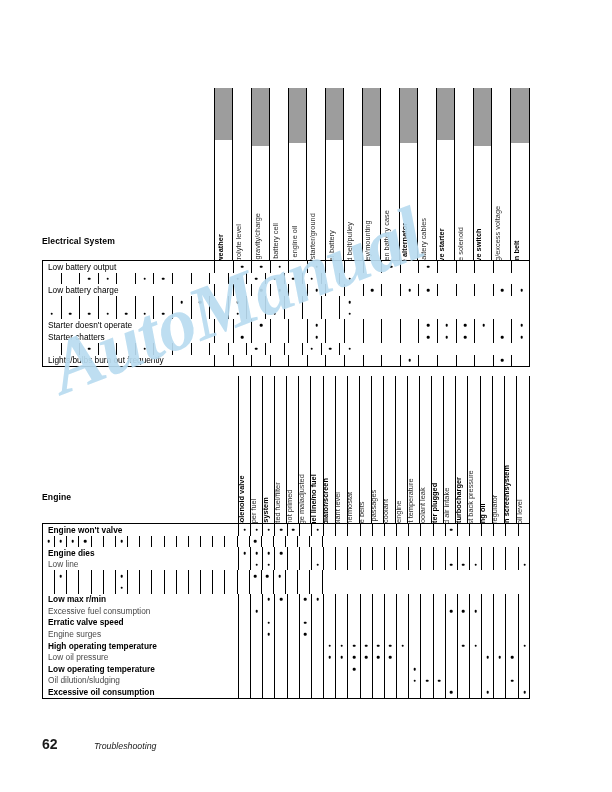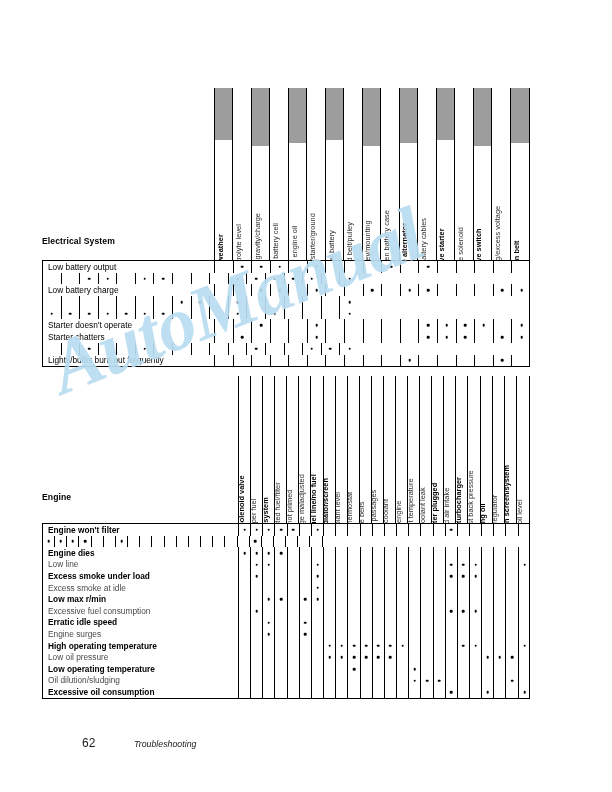--- a/index.html
+++ b/index.html
@@ -141,25 +141,24 @@
   
   #footer {
     position: absolute;
     left: 42px;
     top: 736px;
     display: flex;
     align-items: baseline;
     z-index: 3;
   }
   #footer .pg {
-    font-size: 12px;
-    font-weight: normal;
+    font-size: 14px;
+    font-weight: bold;
     color: #1a1a1a;
     width: 52px;
-    margin-left: 40px;
   }
   #footer .sect {
     font-size: 8.8px;
     font-style: italic;
     color: #1a1a1a;
     font-family: "Liberation Sans", sans-serif;
   }
 </style>
 </head>
 <body>
@@ -609,21 +608,21 @@
       <div class="vcol" style="width: 12.1667px;">
         <div class="vlabel">Plugged suction screen/system</div>
       </div>
       <div class="vcol" style="width: 12.1667px;">
         <div class="vlabel thin">High oil level</div>
       </div>
     </div>
 
   <div class="matrix" id="matrix-engine" style="left:0px; top:147px; width:488px;">
       <div class="mrow" style="height: 11.6px;">
-        <div class="rowlabel bold" style="width: 196px; height: 11.6px;">Engine won't filter</div>
+        <div class="rowlabel bold" style="width: 196px; height: 11.6px;">Engine won't valve</div>
         <div class="cell" style="width: 12.1667px; height: 11.6px;">
           <span class="dot"></span>
         </div>
         <div class="cell" style="width: 12.1667px; height: 11.6px;">
           <span class="dot"></span>
         </div>
         <div class="cell" style="width: 12.1667px; height: 11.6px;">
           <span class="dot"></span>
         </div>
         <div class="cell" style="width: 12.1667px; height: 11.6px;">
@@ -764,58 +763,56 @@
           <span class="dot"></span>
         </div>
         <div class="cell" style="width: 12.1667px; height: 11.6px;"></div>
         <div class="cell" style="width: 12.1667px; height: 11.6px;"></div>
         <div class="cell" style="width: 12.1667px; height: 11.6px;"></div>
         <div class="cell" style="width: 12.1667px; height: 11.6px;">
           <span class="dot"></span>
         </div>
       </div>
       <div class="mrow" style="height: 11.6px;">
-        <div class="rowlabel bold" style="width: 196px; height: 11.6px;">Excess smoke under load</div>
-        <div class="cell" style="width: 12.1667px; height: 11.6px;"></div>
-        <div class="cell" style="width: 12.1667px; height: 11.6px;">
-          <span class="dot"></span>
-        </div>
-        <div class="cell" style="width: 12.1667px; height: 11.6px;"></div>
-        <div class="cell" style="width: 12.1667px; height: 11.6px;"></div>
-        <div class="cell" style="width: 12.1667px; height: 11.6px;"></div>
-        <div class="cell" style="width: 12.1667px; height: 11.6px;"></div>
-        <div class="cell" style="width: 12.1667px; height: 11.6px;">
-          <span class="dot"></span>
-        </div>
-        <div class="cell" style="width: 12.1667px; height: 11.6px;"></div>
-        <div class="cell" style="width: 12.1667px; height: 11.6px;"></div>
-        <div class="cell" style="width: 12.1667px; height: 11.6px;"></div>
-        <div class="cell" style="width: 12.1667px; height: 11.6px;"></div>
-        <div class="cell" style="width: 12.1667px; height: 11.6px;"></div>
-        <div class="cell" style="width: 12.1667px; height: 11.6px;"></div>
-        <div class="cell" style="width: 12.1667px; height: 11.6px;"></div>
-        <div class="cell" style="width: 12.1667px; height: 11.6px;"></div>
-        <div class="cell" style="width: 12.1667px; height: 11.6px;"></div>
-        <div class="cell" style="width: 12.1667px; height: 11.6px;"></div>
-        <div class="cell" style="width: 12.1667px; height: 11.6px;">
-          <span class="dot"></span>
-        </div>
-        <div class="cell" style="width: 12.1667px; height: 11.6px;">
-          <span class="dot"></span>
-        </div>
-        <div class="cell" style="width: 12.1667px; height: 11.6px;">
-          <span class="dot"></span>
-        </div>
-        <div class="cell" style="width: 12.1667px; height: 11.6px;"></div>
-        <div class="cell" style="width: 12.1667px; height: 11.6px;"></div>
-        <div class="cell" style="width: 12.1667px; height: 11.6px;"></div>
-        <div class="cell" style="width: 12.1667px; height: 11.6px;"></div>
-      </div>
-      <div class="mrow" style="height: 11.6px;">
-        <div class="rowlabel light" style="width: 196px; height: 11.6px;">Excess smoke at idle</div>
+        <div class="cell" style="width: 12.1667px; height: 11.6px;"></div>
+        <div class="cell" style="width: 12.1667px; height: 11.6px;">
+          <span class="dot"></span>
+        </div>
+        <div class="cell" style="width: 12.1667px; height: 11.6px;"></div>
+        <div class="cell" style="width: 12.1667px; height: 11.6px;"></div>
+        <div class="cell" style="width: 12.1667px; height: 11.6px;"></div>
+        <div class="cell" style="width: 12.1667px; height: 11.6px;"></div>
+        <div class="cell" style="width: 12.1667px; height: 11.6px;">
+          <span class="dot"></span>
+        </div>
+        <div class="cell" style="width: 12.1667px; height: 11.6px;"></div>
+        <div class="cell" style="width: 12.1667px; height: 11.6px;"></div>
+        <div class="cell" style="width: 12.1667px; height: 11.6px;"></div>
+        <div class="cell" style="width: 12.1667px; height: 11.6px;"></div>
+        <div class="cell" style="width: 12.1667px; height: 11.6px;"></div>
+        <div class="cell" style="width: 12.1667px; height: 11.6px;"></div>
+        <div class="cell" style="width: 12.1667px; height: 11.6px;"></div>
+        <div class="cell" style="width: 12.1667px; height: 11.6px;"></div>
+        <div class="cell" style="width: 12.1667px; height: 11.6px;"></div>
+        <div class="cell" style="width: 12.1667px; height: 11.6px;"></div>
+        <div class="cell" style="width: 12.1667px; height: 11.6px;">
+          <span class="dot"></span>
+        </div>
+        <div class="cell" style="width: 12.1667px; height: 11.6px;">
+          <span class="dot"></span>
+        </div>
+        <div class="cell" style="width: 12.1667px; height: 11.6px;">
+          <span class="dot"></span>
+        </div>
+        <div class="cell" style="width: 12.1667px; height: 11.6px;"></div>
+        <div class="cell" style="width: 12.1667px; height: 11.6px;"></div>
+        <div class="cell" style="width: 12.1667px; height: 11.6px;"></div>
+        <div class="cell" style="width: 12.1667px; height: 11.6px;"></div>
+      </div>
+      <div class="mrow" style="height: 11.6px;">
         <div class="cell" style="width: 12.1667px; height: 11.6px;"></div>
         <div class="cell" style="width: 12.1667px; height: 11.6px;"></div>
         <div class="cell" style="width: 12.1667px; height: 11.6px;"></div>
         <div class="cell" style="width: 12.1667px; height: 11.6px;"></div>
         <div class="cell" style="width: 12.1667px; height: 11.6px;"></div>
         <div class="cell" style="width: 12.1667px; height: 11.6px;"></div>
         <div class="cell" style="width: 12.1667px; height: 11.6px;">
           <span class="dot"></span>
         </div>
         <div class="cell" style="width: 12.1667px; height: 11.6px;"></div>
@@ -900,21 +897,21 @@
         </div>
         <div class="cell" style="width: 12.1667px; height: 11.6px;">
           <span class="dot"></span>
         </div>
         <div class="cell" style="width: 12.1667px; height: 11.6px;"></div>
         <div class="cell" style="width: 12.1667px; height: 11.6px;"></div>
         <div class="cell" style="width: 12.1667px; height: 11.6px;"></div>
         <div class="cell" style="width: 12.1667px; height: 11.6px;"></div>
       </div>
       <div class="mrow" style="height: 11.6px;">
-        <div class="rowlabel bold" style="width: 196px; height: 11.6px;">Erratic idle speed</div>
+        <div class="rowlabel bold" style="width: 196px; height: 11.6px;">Erratic valve speed</div>
         <div class="cell" style="width: 12.1667px; height: 11.6px;"></div>
         <div class="cell" style="width: 12.1667px; height: 11.6px;"></div>
         <div class="cell" style="width: 12.1667px; height: 11.6px;">
           <span class="dot"></span>
         </div>
         <div class="cell" style="width: 12.1667px; height: 11.6px;"></div>
         <div class="cell" style="width: 12.1667px; height: 11.6px;"></div>
         <div class="cell" style="width: 12.1667px; height: 11.6px;">
           <span class="dot"></span>
         </div>

